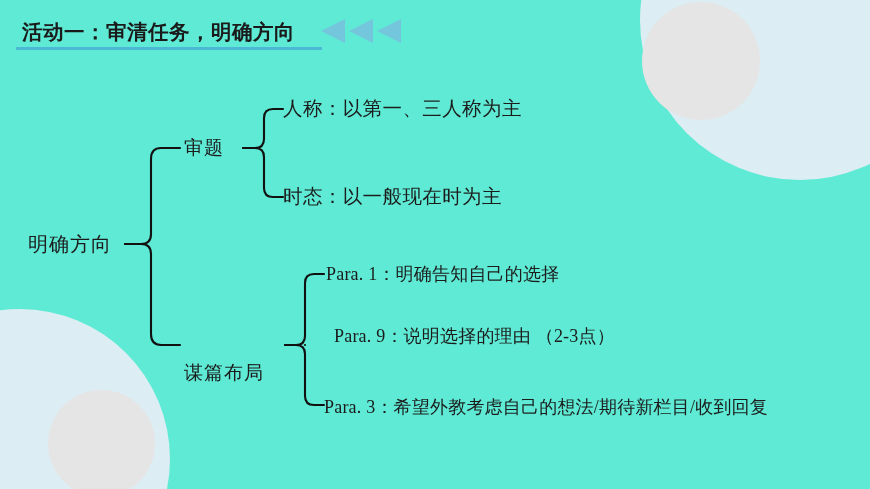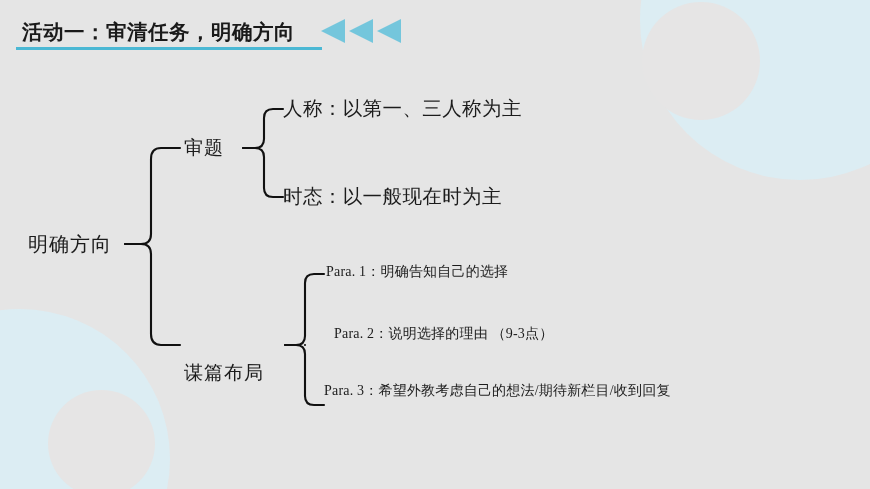--- a/index.html
+++ b/index.html
@@ -7,21 +7,21 @@
     padding: 0;
     background: #ffffff;
   }
   body {
     font-family: "Liberation Serif", "DejaVu Serif", serif;
   }
   #slide {
     position: relative;
     width: 870px;
     height: 489px;
-    background: #e5e5e5;
+    background: #5eead4;
     overflow: hidden;
   }
 
   
   .deco {
     position: absolute;
     border-radius: 50%;
     pointer-events: none;
   }
   .deco-blue-tr {
@@ -116,21 +116,21 @@
   }
   .node-l1 {
     font-size: 19px;
     letter-spacing: 1px;
   }
   .node-l2 {
     font-size: 19.5px;
     letter-spacing: 0.4px;
   }
   .node-para {
-    font-size: 14px;
+    font-size: 18px;
     letter-spacing: 0.2px;
   }
 </style>
 </head>
 <body>
 
 <div id="slide">
 
   <div class="deco deco-blue-tr"></div>
   <div class="deco deco-gray-tr"></div>
@@ -169,17 +169,17 @@
 
     <div class="node node-root" style="left:28px; top:234px;">明确方向</div>
 
     <div class="node node-l1" style="left:184px; top:138px;">审题</div>
     <div class="node node-l1" style="left:184px; top:335px;margin-top:28px;">谋篇布局</div>
 
     <div class="node node-l2" style="left:283px; top:187px;">时态：以一般现在时为主</div>
     <div class="node node-l2" style="left:283px; top:99px;">人称：以第一、三人称为主</div>
 
     <div class="node node-para" style="left:326px; top:265px;">Para. 1：明确告知自己的选择</div>
-    <div class="node node-para" style="left:334px; top:327px;">Para. 2：说明选择的理由 （9-3点）</div>
-    <div class="node node-para" style="left:324px; top:384px;">Para. 3：希望外教考虑自己的想法/期待新栏目/收到回复</div>
+    <div class="node node-para" style="left:334px; top:327px;">Para. 9：说明选择的理由 （2-3点）</div>
+    <div class="node node-para" style="left:324px; top:398px;">Para. 3：希望外教考虑自己的想法/期待新栏目/收到回复</div>
   </div>
 
 </div>
 
 </body></html>

